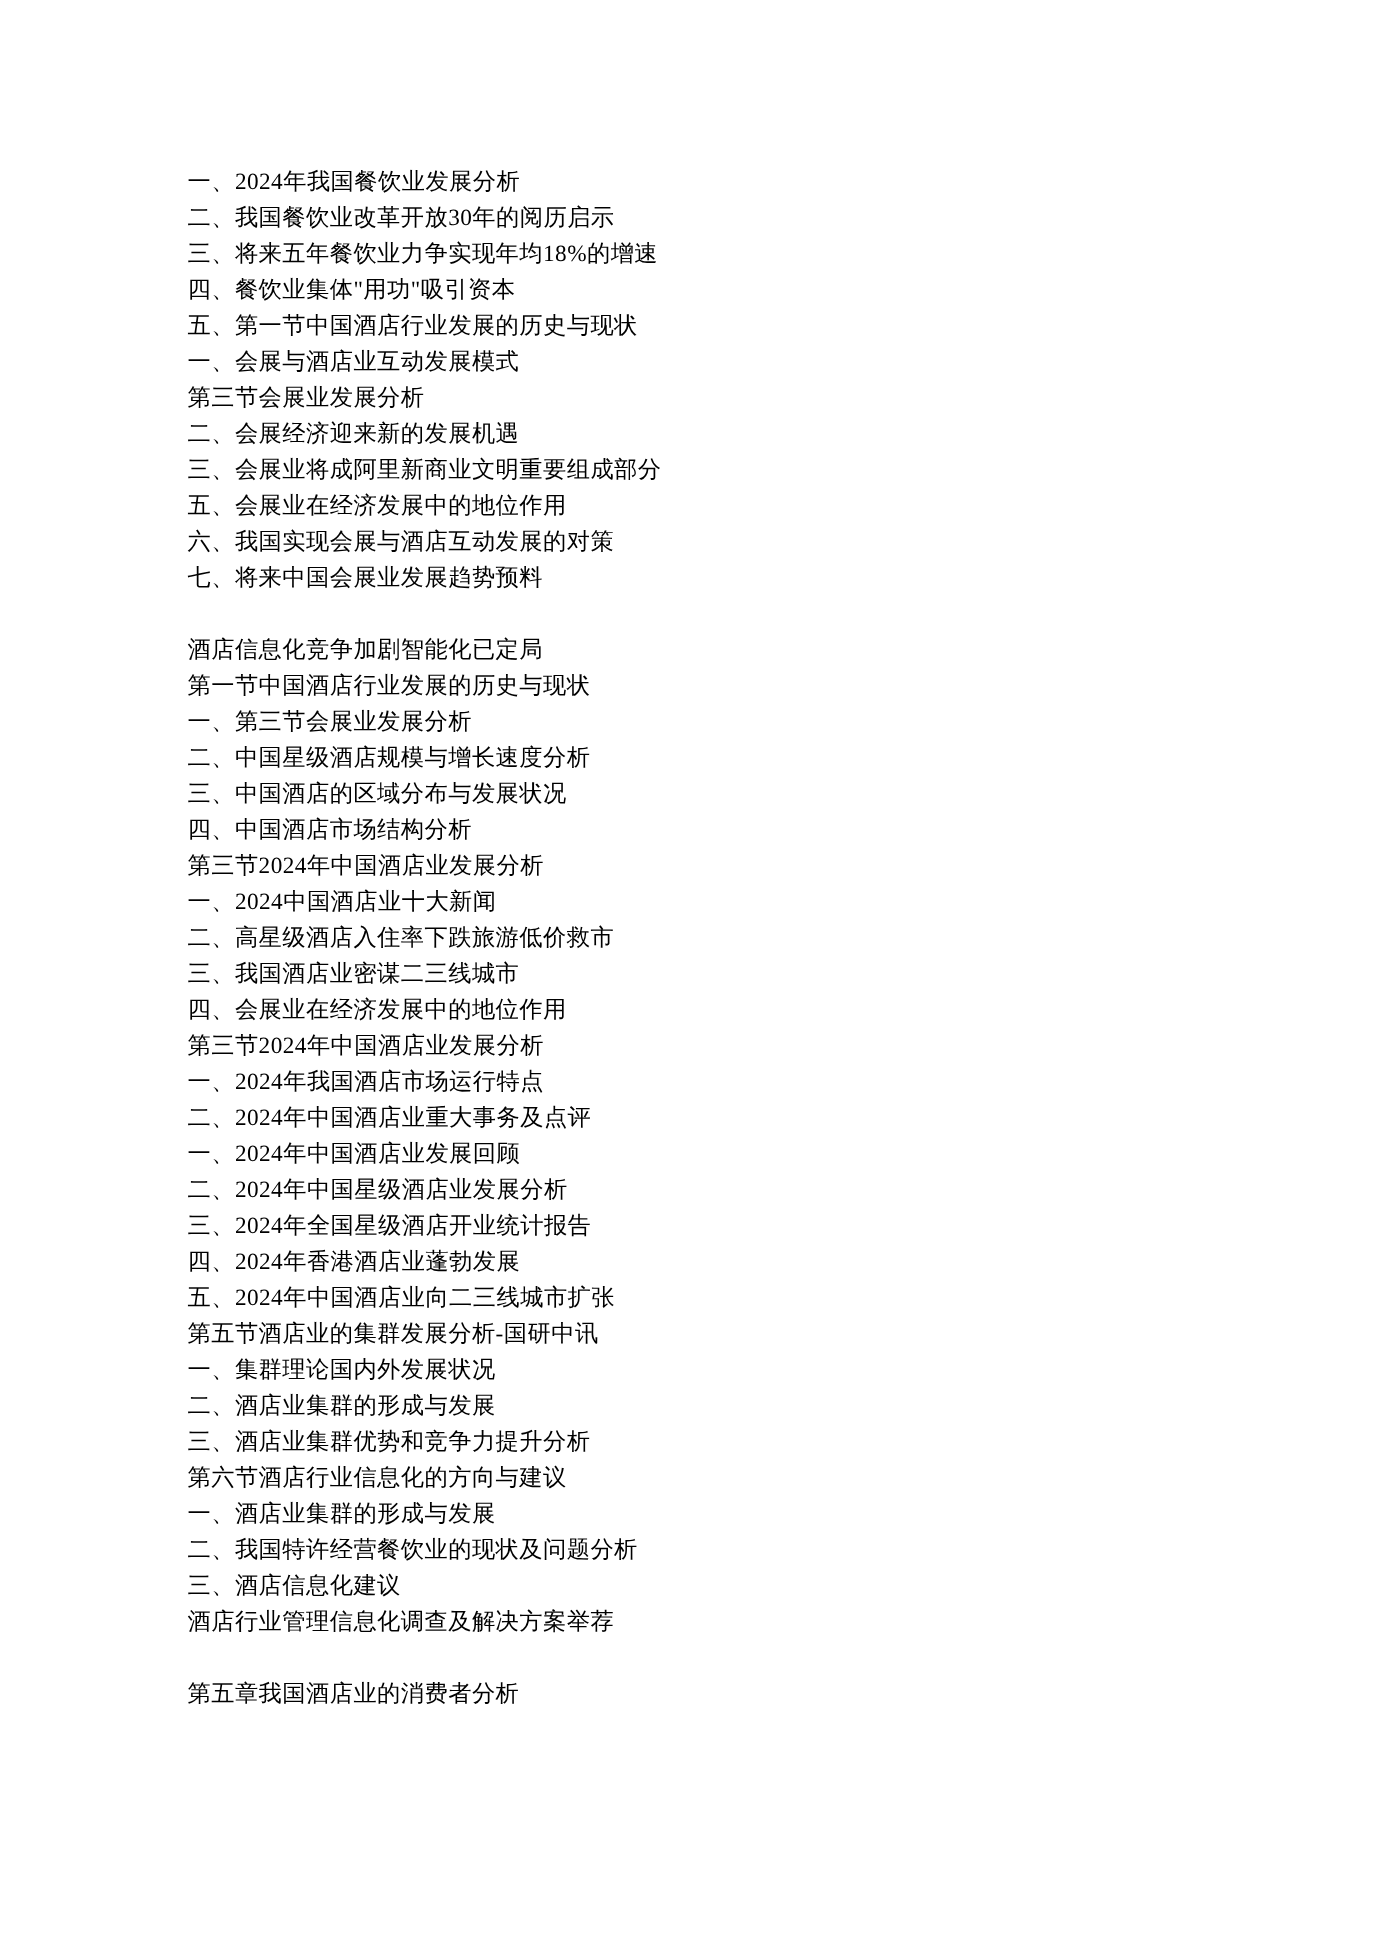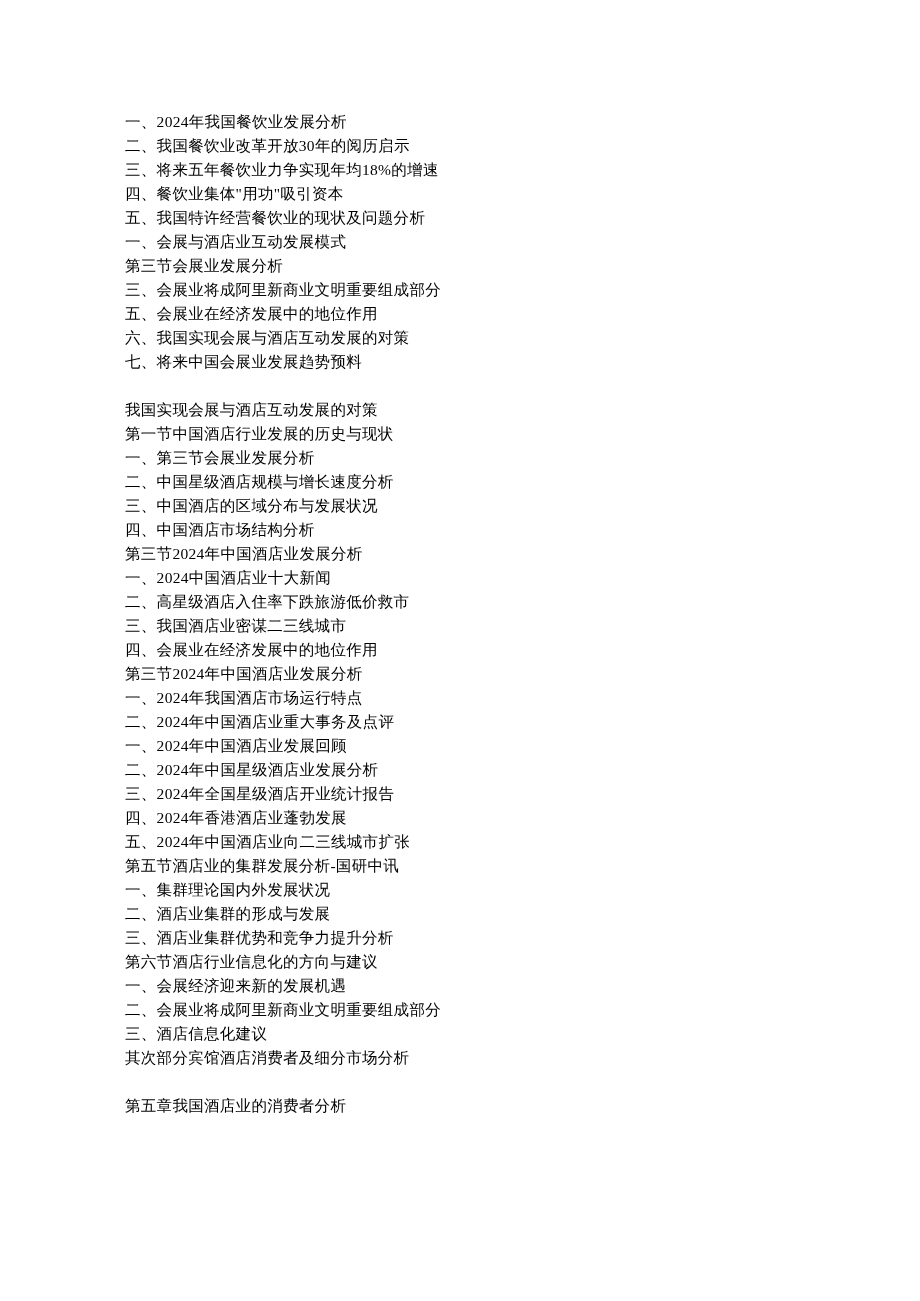--- a/index.html
+++ b/index.html
@@ -27,29 +27,30 @@
 </style>
 </head>
 <body>
 
 <div class="page">
   <div id="content">
       <div class="line">一、2024年我国餐饮业发展分析</div>
       <div class="line">二、我国餐饮业改革开放30年的阅历启示</div>
       <div class="line">三、将来五年餐饮业力争实现年均18%的增速</div>
       <div class="line">四、餐饮业集体"用功"吸引资本</div>
-      <div class="line">五、我国特许经营餐饮业的现状及问题分析</div>
+      <div class="line">五、第一节中国酒店行业发展的历史与现状</div>
       <div class="line">一、会展与酒店业互动发展模式</div>
       <div class="line">第三节会展业发展分析</div>
+      <div class="line">二、会展经济迎来新的发展机遇</div>
       <div class="line">三、会展业将成阿里新商业文明重要组成部分</div>
       <div class="line">五、会展业在经济发展中的地位作用</div>
       <div class="line">六、我国实现会展与酒店互动发展的对策</div>
       <div class="line">七、将来中国会展业发展趋势预料</div>
       <div class="gap"></div>
-      <div class="line">我国实现会展与酒店互动发展的对策</div>
+      <div class="line">酒店信息化竞争加剧智能化已定局</div>
       <div class="line">第一节中国酒店行业发展的历史与现状</div>
       <div class="line">一、第三节会展业发展分析</div>
       <div class="line">二、中国星级酒店规模与增长速度分析</div>
       <div class="line">三、中国酒店的区域分布与发展状况</div>
       <div class="line">四、中国酒店市场结构分析</div>
       <div class="line">第三节2024年中国酒店业发展分析</div>
       <div class="line">一、2024中国酒店业十大新闻</div>
       <div class="line">二、高星级酒店入住率下跌旅游低价救市</div>
       <div class="line">三、我国酒店业密谋二三线城市</div>
       <div class="line">四、会展业在经济发展中的地位作用</div>
@@ -59,20 +60,20 @@
       <div class="line">一、2024年中国酒店业发展回顾</div>
       <div class="line">二、2024年中国星级酒店业发展分析</div>
       <div class="line">三、2024年全国星级酒店开业统计报告</div>
       <div class="line">四、2024年香港酒店业蓬勃发展</div>
       <div class="line">五、2024年中国酒店业向二三线城市扩张</div>
       <div class="line">第五节酒店业的集群发展分析-国研中讯</div>
       <div class="line">一、集群理论国内外发展状况</div>
       <div class="line">二、酒店业集群的形成与发展</div>
       <div class="line">三、酒店业集群优势和竞争力提升分析</div>
       <div class="line">第六节酒店行业信息化的方向与建议</div>
-      <div class="line">一、会展经济迎来新的发展机遇</div>
-      <div class="line">二、会展业将成阿里新商业文明重要组成部分</div>
+      <div class="line">一、酒店业集群的形成与发展</div>
+      <div class="line">二、我国特许经营餐饮业的现状及问题分析</div>
       <div class="line">三、酒店信息化建议</div>
-      <div class="line">其次部分宾馆酒店消费者及细分市场分析</div>
+      <div class="line">酒店行业管理信息化调查及解决方案举荐</div>
       <div class="gap"></div>
       <div class="line">第五章我国酒店业的消费者分析</div>
     </div>
 </div>
 
 </body></html>

